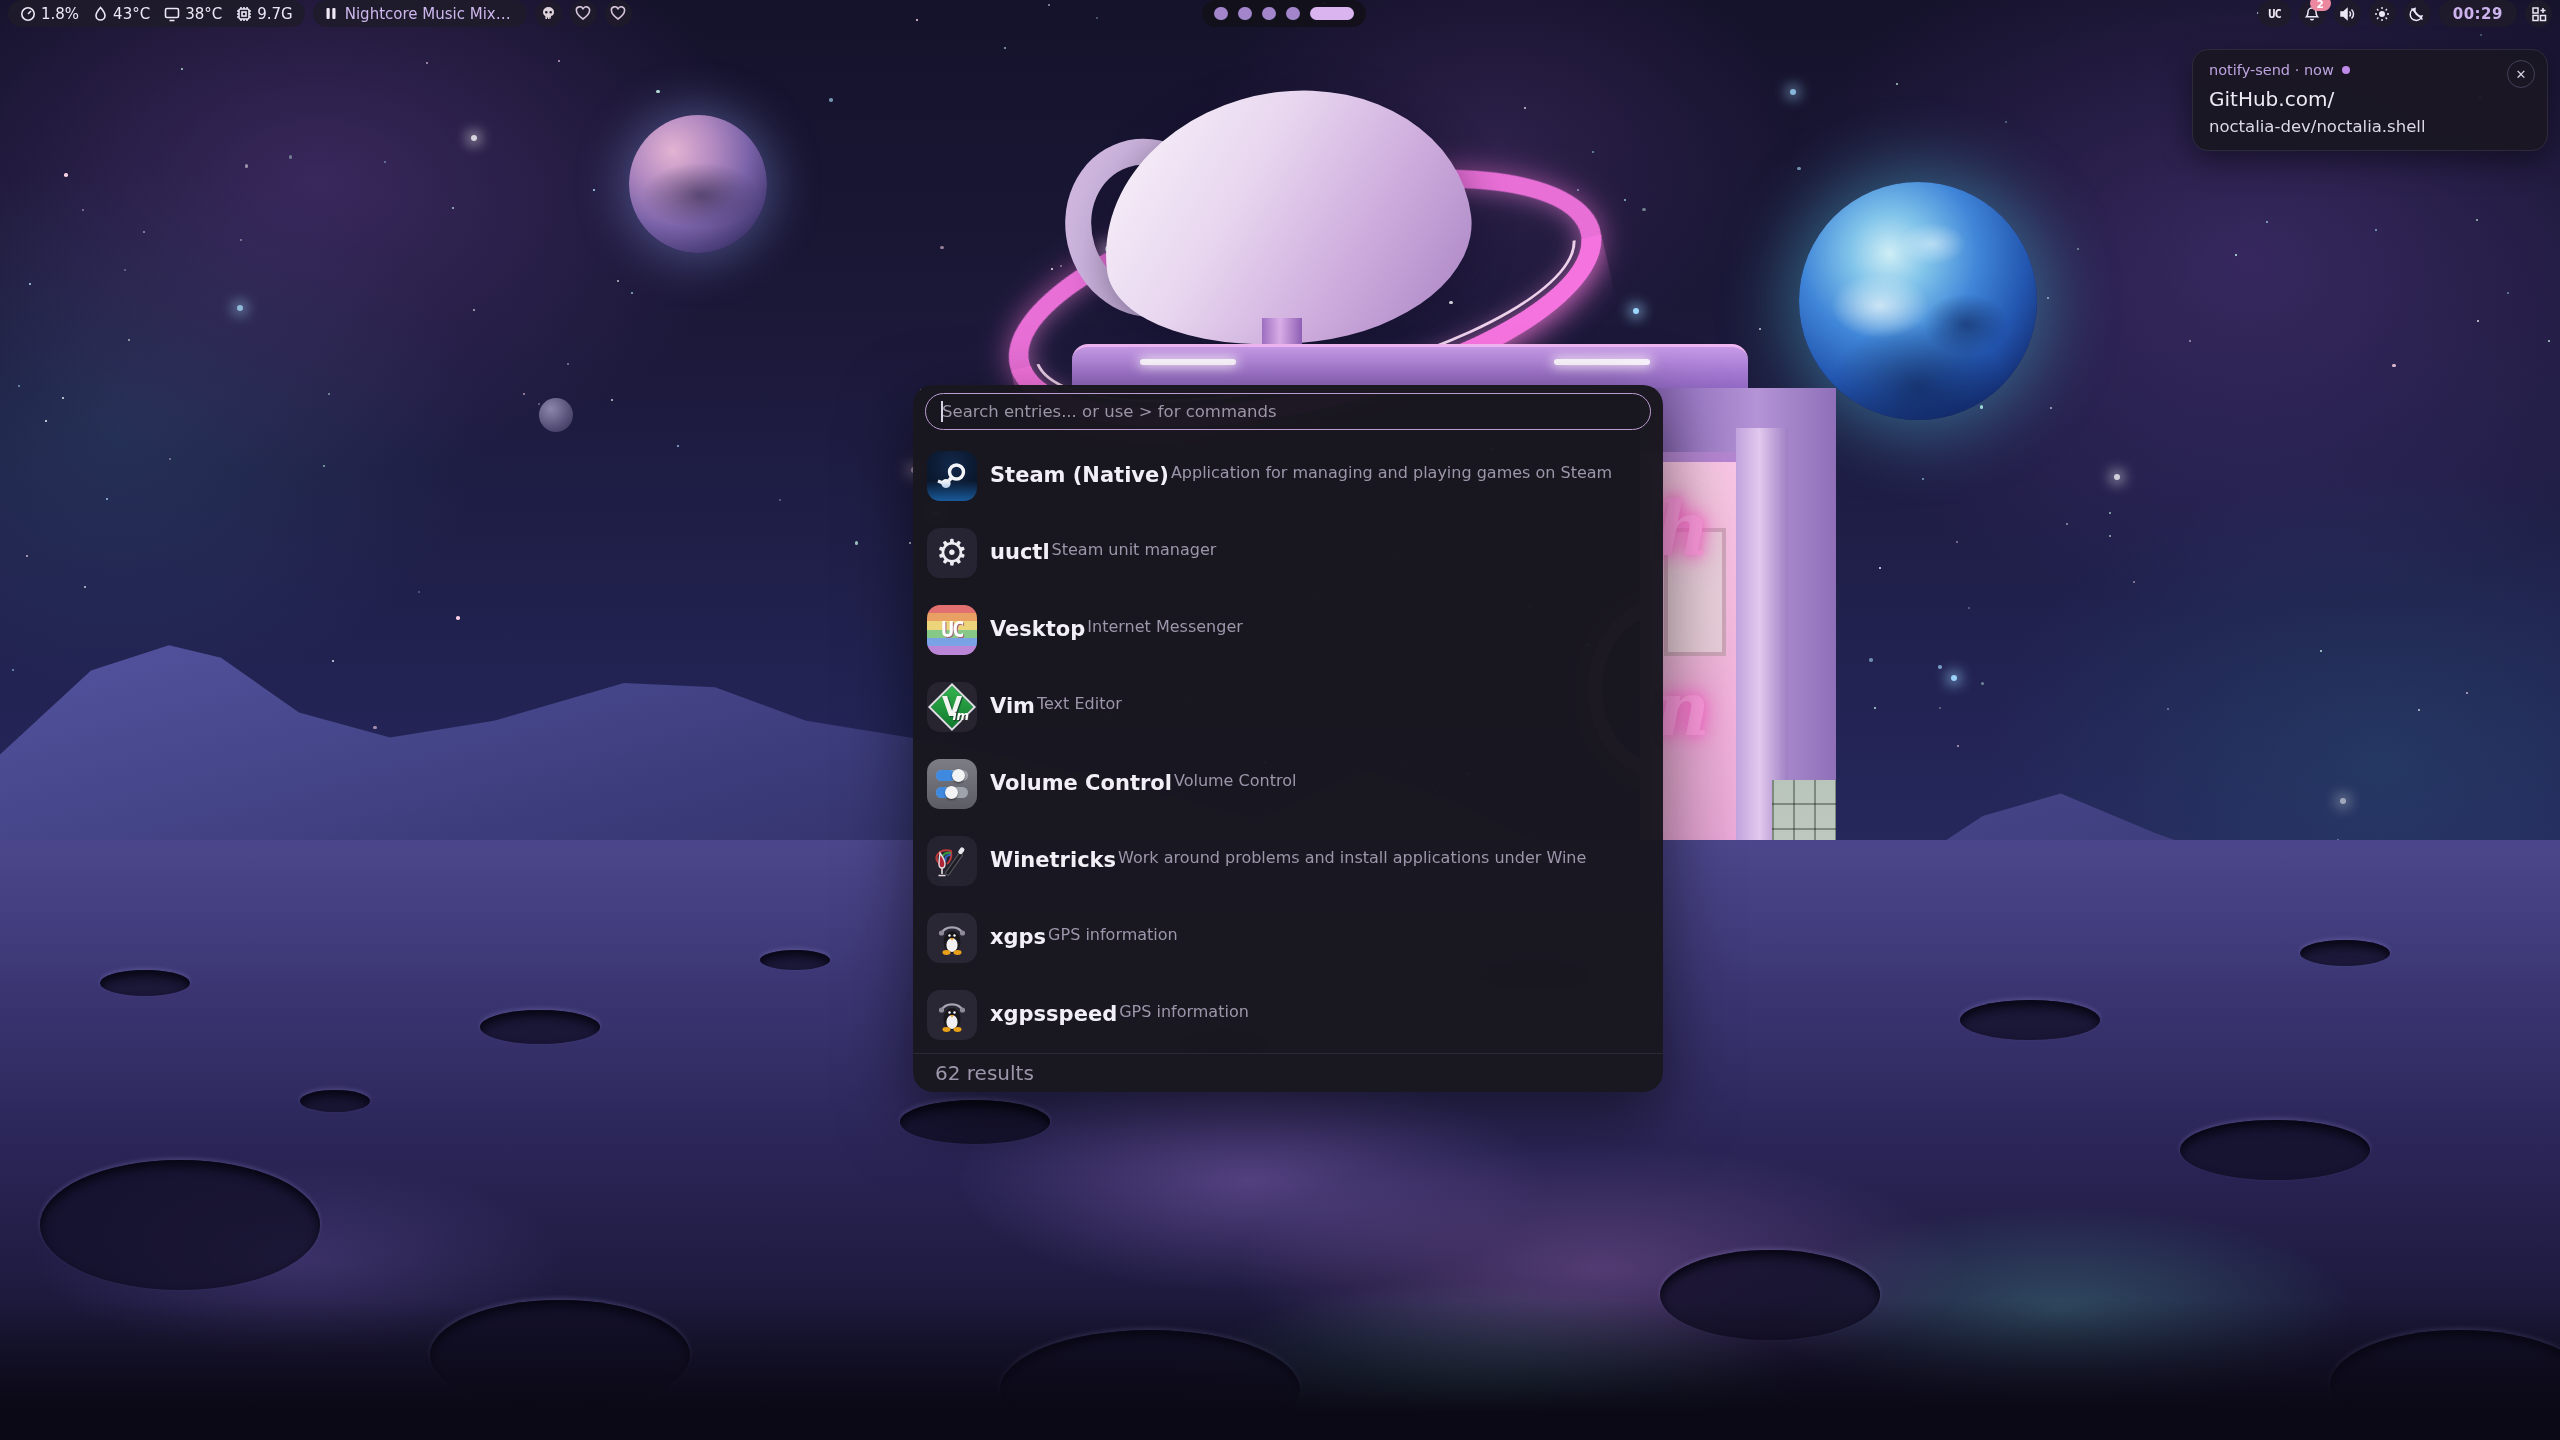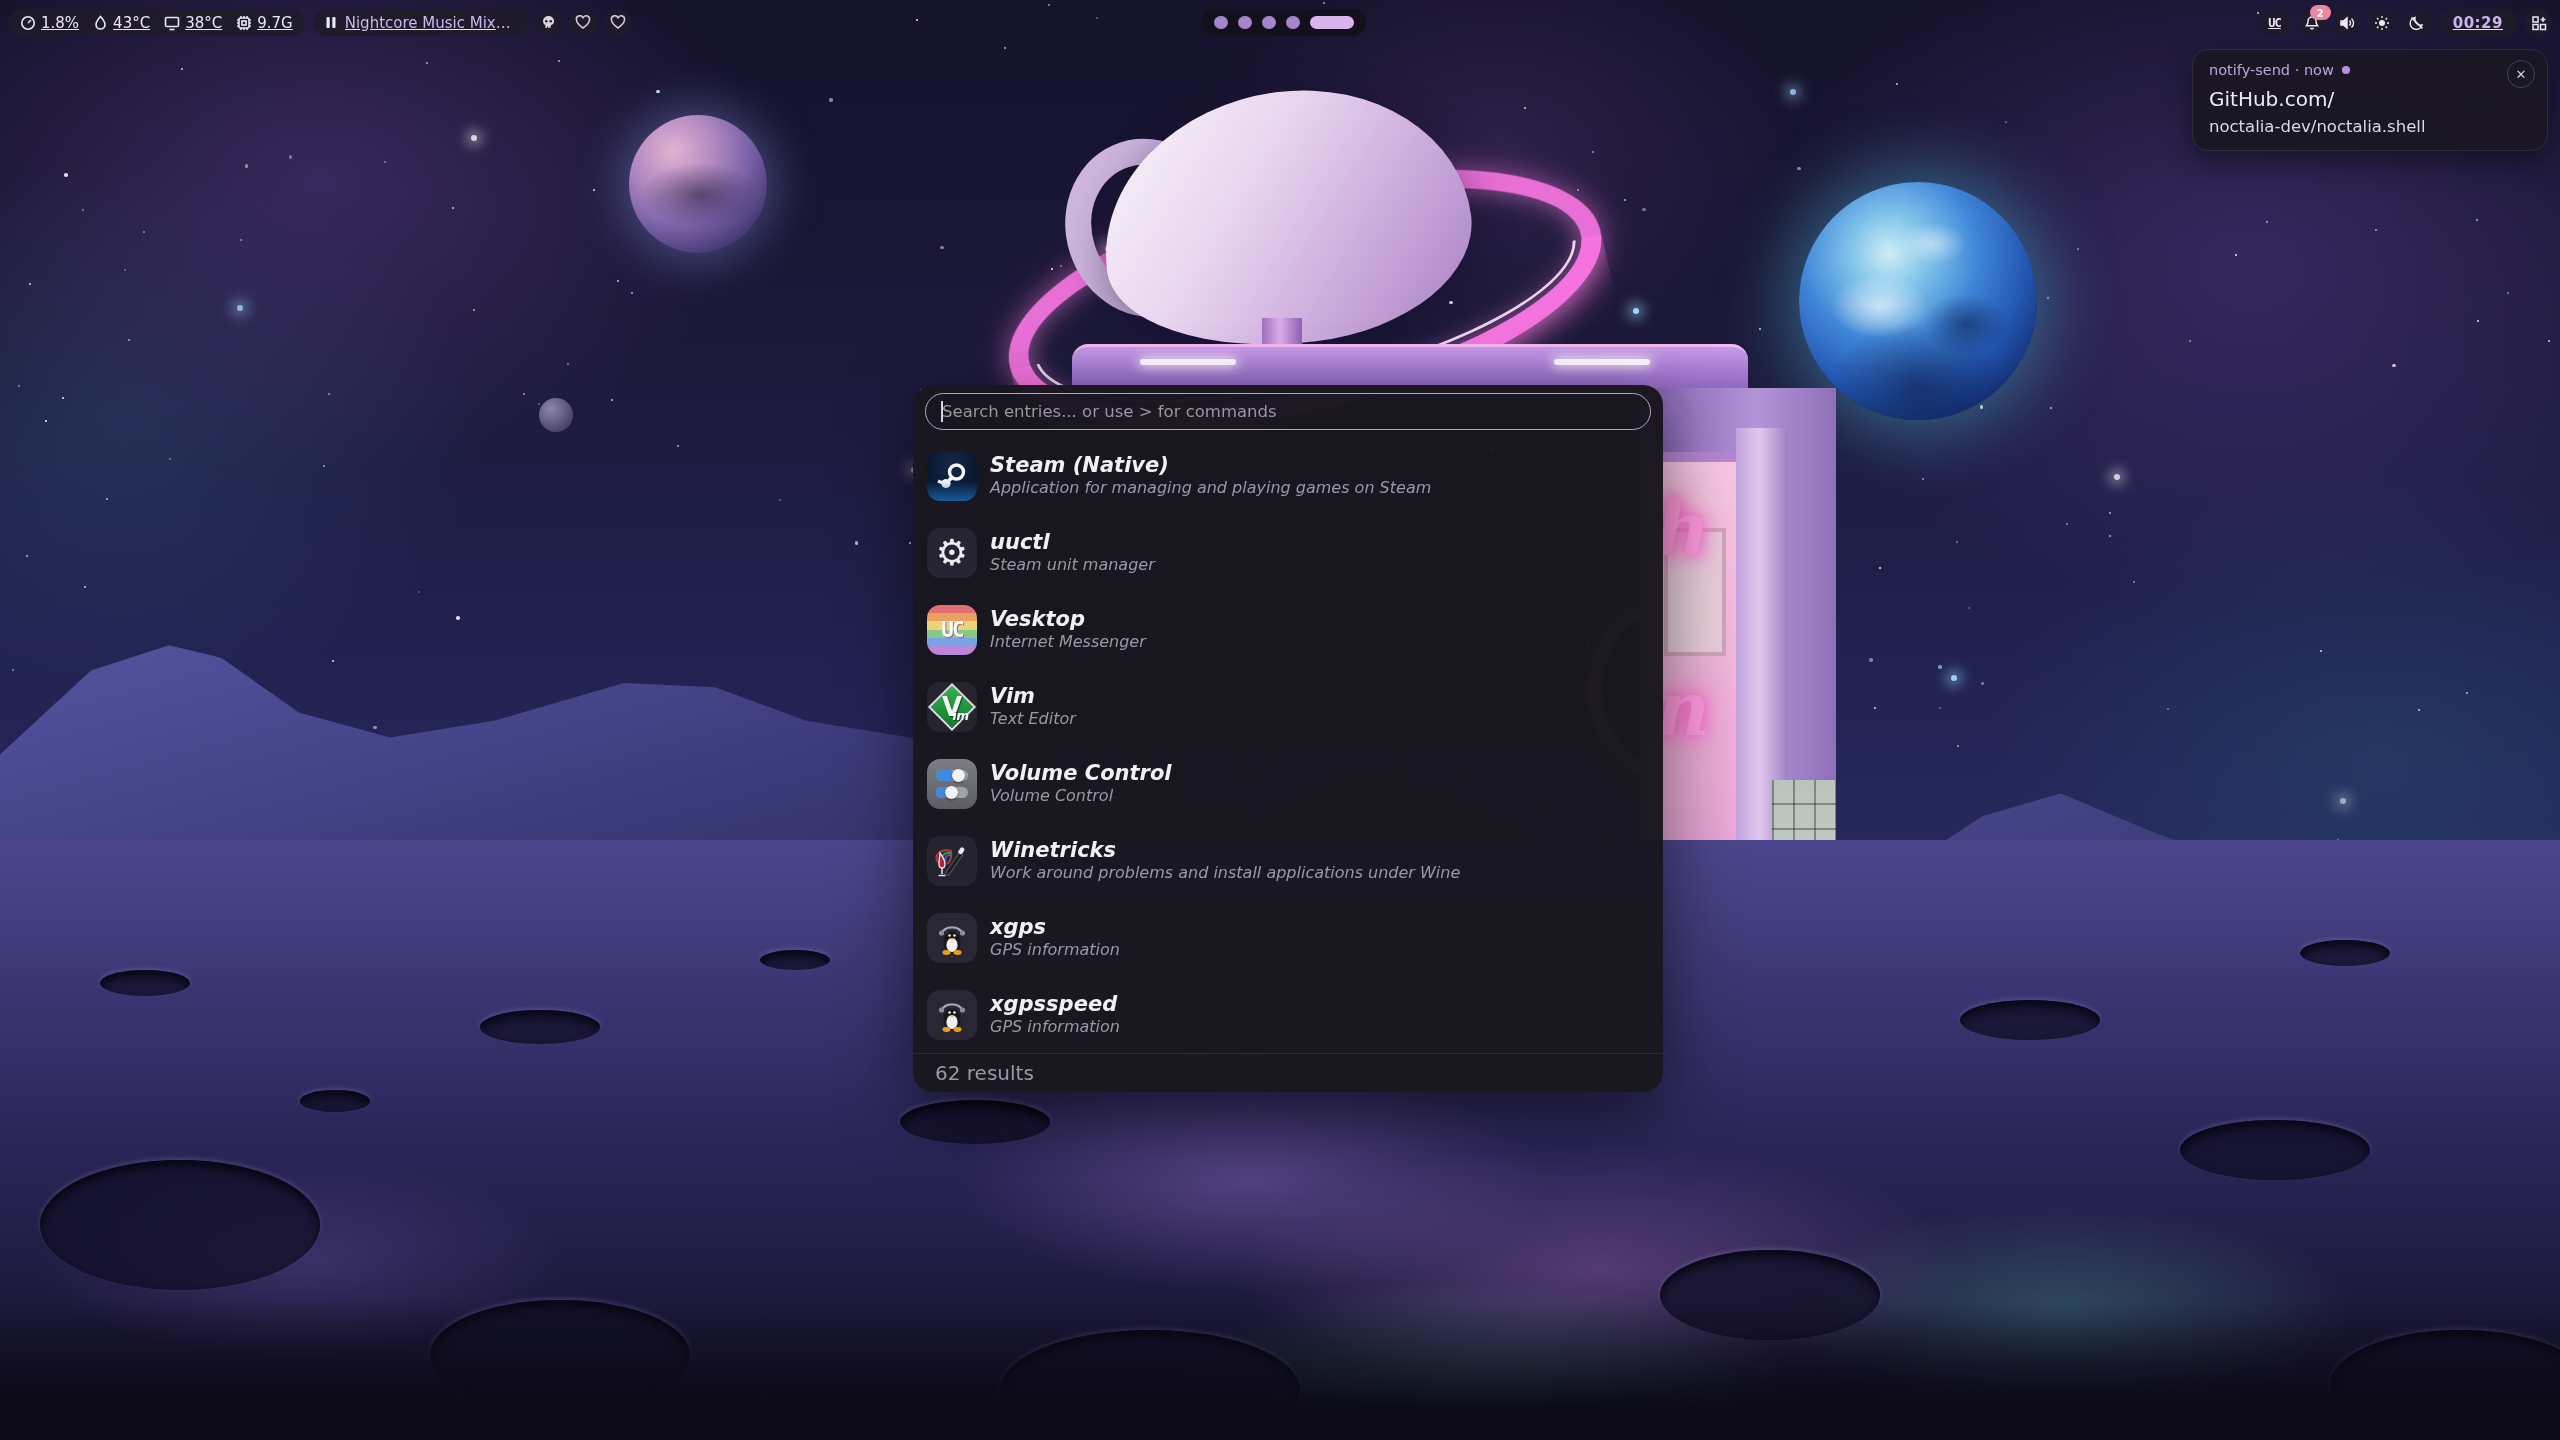--- a/index.html
+++ b/index.html
@@ -104,21 +104,21 @@
       radial-gradient(460px 170px at 1480px 560px, rgba(95,196,175,.35), transparent 70%),
       radial-gradient(420px 150px at 2060px 470px, rgba(95,196,185,.28), transparent 70%),
       radial-gradient(380px 140px at 300px 420px, rgba(120,95,185,.30), transparent 70%),
       linear-gradient(180deg,#4c478c 0%,#3a3571 26%,#2a2556 52%,#1d1a3e 76%,#141129 100%);}
   .crater{position:absolute;border-radius:50%;background:rgba(18,15,40,.78);
     box-shadow:inset 0 6px 10px rgba(5,4,15,.9), 0 -2px 4px rgba(160,150,220,.25);}
   .fg-shadow{position:absolute;left:0;top:1300px;width:2560px;height:140px;
     background:linear-gradient(180deg,transparent,#0b0915 80%);}
   
   .topbar{position:absolute;left:0;top:0;width:2560px;height:36px;z-index:50;display:flex;
-    align-items:flex-end;justify-content:space-between;font-size:15px;text-decoration:underline;}
+    align-items:flex-start;justify-content:space-between;font-size:15px;}
   .bar-side{display:flex;align-items:center;gap:8px;}
   .pill{display:flex;align-items:center;gap:8px;background:rgba(30,27,42,.92);border-radius:14px;
     height:27px;padding:0 12px;}
   .circle-btn{width:27px;height:27px;border-radius:50%;background:rgba(30,27,42,.92);
     display:flex;align-items:center;justify-content:center;position:relative;}
   .stat{display:flex;align-items:center;gap:5px;color:#ece7f5;}
   .stat + .stat{margin-left:6px;}
   .media-title{color:#cdb6ec;max-width:170px;white-space:nowrap;overflow:hidden;text-overflow:ellipsis;}
   .ws-pill{background:rgba(18,16,26,.92);border-radius:14px;height:27px;display:flex;
     align-items:center;gap:10px;padding:0 12px;}
@@ -148,21 +148,21 @@
   .search-wrap{position:absolute;left:12px;top:8px;width:726px;height:37px;}
   .search-input{width:100%;height:100%;box-sizing:border-box;background:transparent;
     border:1.5px solid #bb9cd2;border-radius:19px;outline:none;color:#e9e4f2;
     font-family:inherit;font-size:16.5px;padding:0 16px;}
   .search-input::placeholder{color:#9b95a8;}
   .caret{position:absolute;left:16px;top:8px;width:1.5px;height:21px;background:#d8d2e6;}
   .results{position:absolute;left:0;top:52px;width:750px;}
   .row{height:77px;display:flex;align-items:center;padding:0 14px;box-sizing:border-box;gap:13px;}
   .tile{width:50px;height:50px;border-radius:13px;flex:0 0 auto;position:relative;
     display:flex;align-items:center;justify-content:center;overflow:hidden;}
-  .texts{display:flex;flex-direction:column;gap:2px;min-width:0;font-style:italic;}
+  .texts{display:flex;flex-direction:row;gap:2px;min-width:0;}
   .r-title{font-size:21px;font-weight:bold;color:#f2eff7;line-height:1.1;}
   .r-sub{font-size:16px;color:#9d96ab;line-height:1.1;}
   .footer{position:absolute;left:0;bottom:0;width:750px;height:39px;border-top:1px solid #2b2837;
     display:flex;align-items:center;padding:0 22px;box-sizing:border-box;}
   .footer-text{font-size:20px;color:#9d96ab;}
   
   .tile-steam{background:radial-gradient(circle at 50% 28%,#12284a 0%,#0b1930 55%,#081222 100%);}
   .tile-steam::after{content:"";position:absolute;left:0;bottom:0;width:100%;height:40%;
     background:linear-gradient(180deg,transparent,#1d6cb8);opacity:.8;}
   .tile-gear{background:#262332;color:#ececf2;font-size:36px;}

